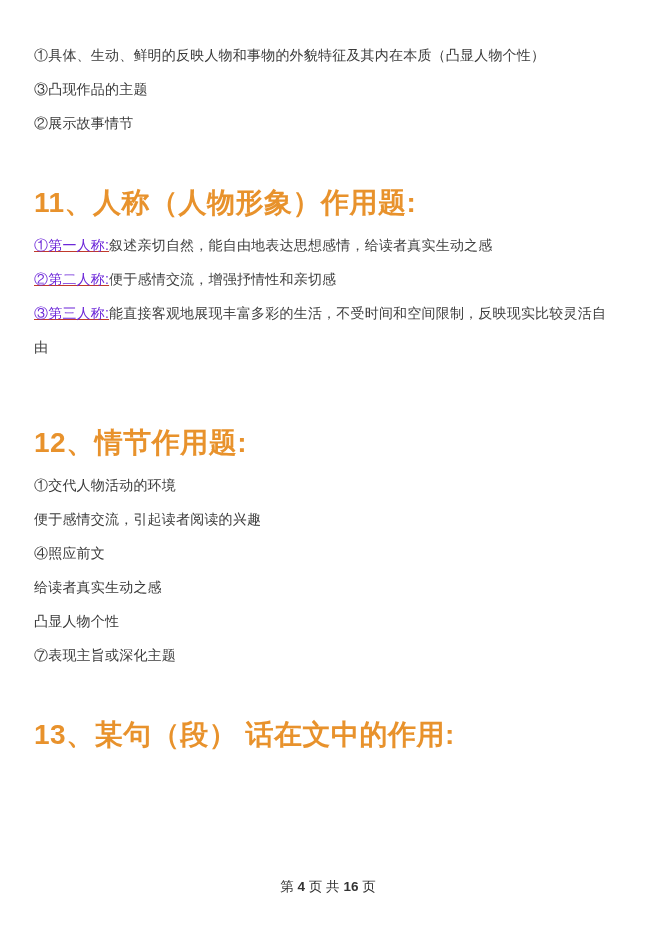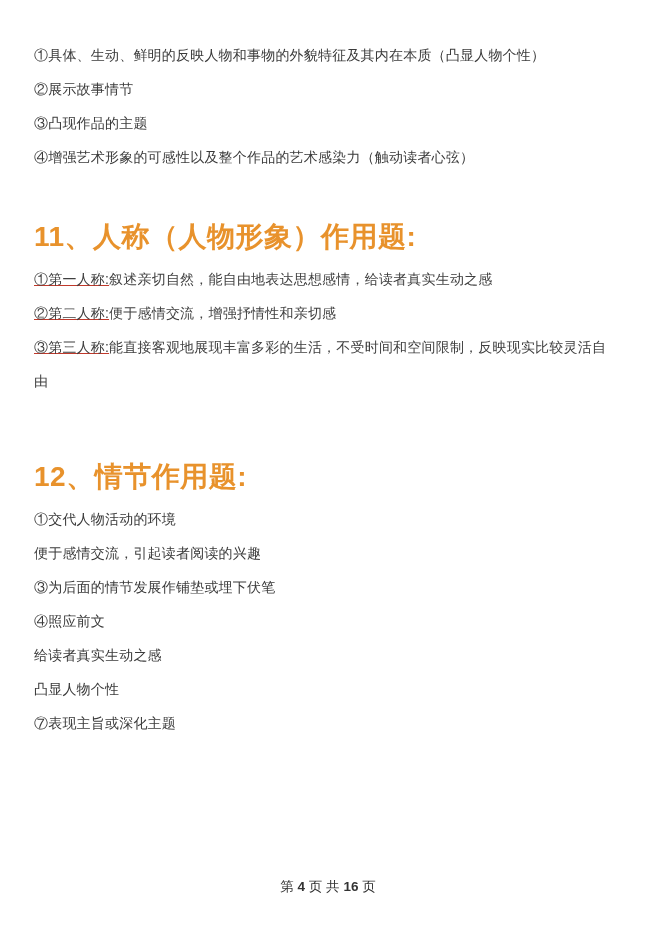--- a/index.html
+++ b/index.html
@@ -36,21 +36,21 @@
     font-weight: bold;
     color: #e8922c;
     line-height: 34px;
     letter-spacing: 0.5px;
   }
   .gap-lg { height: 30px; }
   .gap-xl { height: 46px; }
   .gap-md { height: 16px; }
   .gap-sm { height: 8px; }
   .marked {
-    color: #404040;
+    color: #6d28d9;
     text-decoration: underline;
     text-decoration-color: #c0392b;
   }
   .inline-rest {
     color: #404040;
   }
   .indent-wrap {
     padding-left: 0;
   }
   .footer {
@@ -64,23 +64,22 @@
   }
   .footer .num { font-weight: bold; }
 </style>
 </head>
 <body>
 
 <div class="page">
 
   <div>
     <div class="body-line block">①具体、生动、鲜明的反映人物和事物的外貌特征及其内在本质（凸显人物个性）</div>
+    <div class="body-line block">③凸现作品的主题</div>
     <div class="body-line block">②展示故事情节</div>
-    <div class="body-line block">③凸现作品的主题</div>
-    <div class="body-line block">④增强艺术形象的可感性以及整个作品的艺术感染力（触动读者心弦）</div>
   </div>
 
   <div class="gap-xl"></div>
 
   <div>
     <div class="heading">11、人称（人物形象）作用题:</div>
     <div class="gap-sm"></div>
     <div class="body-line indent-wrap">
       <span class="marked">①第一人称:</span><span class="inline-rest">叙述亲切自然，能自由地表达思想感情，给读者真实生动之感</span>
     </div>
@@ -93,30 +92,32 @@
   </div>
 
   <div class="gap-xl"></div>
   <div class="gap-md"></div>
 
   <div>
     <div class="heading">12、情节作用题:</div>
     <div class="gap-sm"></div>
     <div class="body-line block">①交代人物活动的环境</div>
     <div class="body-line block">便于感情交流，引起读者阅读的兴趣</div>
-    <div class="body-line block">③为后面的情节发展作铺垫或埋下伏笔</div>
     <div class="body-line block">④照应前文</div>
     <div class="body-line block">给读者真实生动之感</div>
     <div class="body-line block">凸显人物个性</div>
     <div class="body-line block">⑦表现主旨或深化主题</div>
   </div>
 
   <div class="gap-lg"></div>
   <div class="gap-md"></div>
 
+  <div>
+    <div class="heading">13、某句（段） 话在文中的作用:</div>
+  </div>
 
   <div class="footer">
     <span>第</span>
     <span class="num">4</span>
     <span>页 共</span>
     <span class="num">16</span>
     <span>页</span>
   </div>
 
 </div>

